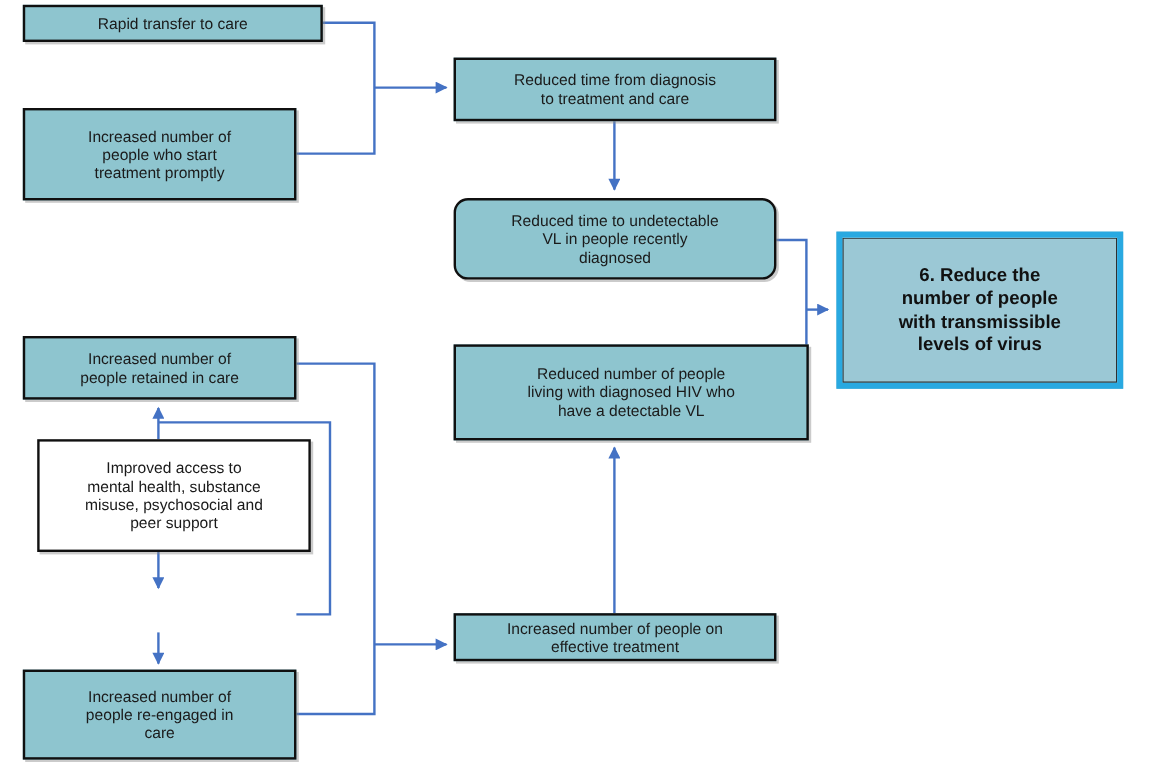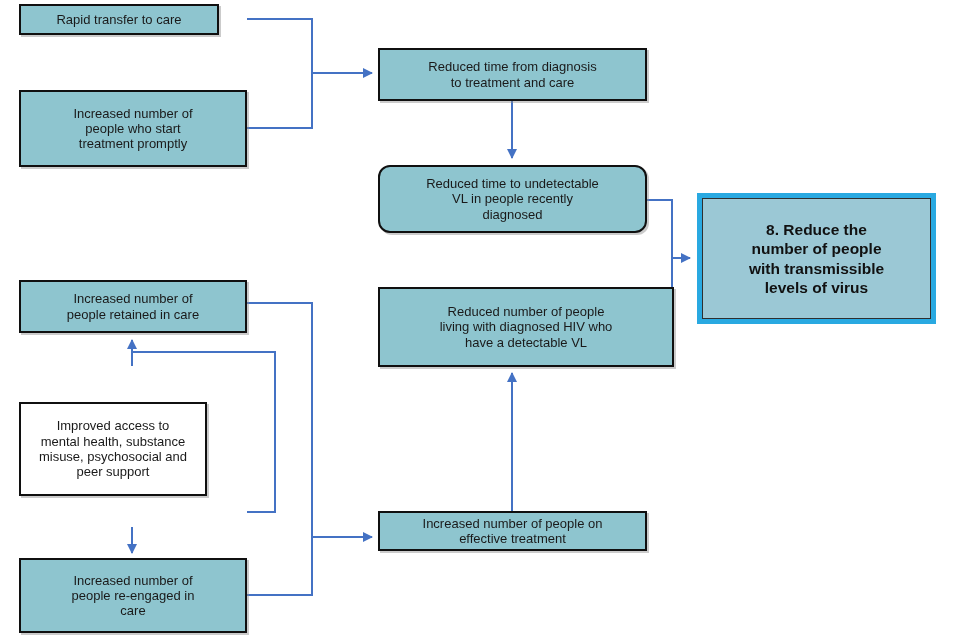--- a/index.html
+++ b/index.html
@@ -28,27 +28,27 @@
     color: #1a1a1a;
     font-size: 13px;
     line-height: 1.18;
     padding: 2px 4px;
     box-shadow: 2px 2px 0 rgba(140,140,140,0.45);
   }
   .teal  { background: #8ec5cf; }
   .white { background: #ffffff; }
   .node-label { white-space: pre-line; }
   
-  #n-rapid        { left: 19px;  top: 4px;   width: 200px; height: 31px; }
+  #n-rapid        { left: 19px;  top: 4px;   width: 250px; height: 31px; }
   #n-start        { left: 19px;  top: 90px;  width: 228px; height: 77px; }
   #n-reduced-time { left: 378px; top: 48px;  width: 269px; height: 53px; }
   #n-undetectable { left: 378px; top: 165px; width: 269px; height: 68px; border-radius: 12px; }
   #n-detectable   { left: 378px; top: 287px; width: 296px; height: 80px; }
   #n-retained     { left: 19px;  top: 280px; width: 228px; height: 53px; }
-  #n-access       { left: 19px;  top: 366px; width: 188px; height: 94px; margin-top: 36px; }
+  #n-access       { left: 31px;  top: 366px; width: 228px; height: 94px; }
   #n-qol          { left: 19px;  top: 495px; width: 228px; height: 32px; }
   #n-reengaged    { left: 19px;  top: 558px; width: 228px; height: 75px; }
   #n-effective    { left: 378px; top: 511px; width: 269px; height: 40px; }
   #n-outcome {
     left: 697px; top: 193px; width: 239px; height: 131px;
     background: #9bc8d5;
     border: 5px solid #29a9e1;
     box-shadow: inset 0 0 0 1px #2f2f2f;
     font-weight: bold;
     font-size: 15.5px;
@@ -113,21 +113,21 @@
 diagnosed</span>
   </div>
 
   <div class="node teal" id="n-detectable">
     <span class="node-label">Reduced number of people
 living with diagnosed HIV who
 have a detectable VL</span>
   </div>
 
   <div class="node" id="n-outcome">
-    <span class="node-label">8. Reduce the
+    <span class="node-label">6. Reduce the
 number of people
 with transmissible
 levels of virus</span>
   </div>
 
   <div class="node teal" id="n-retained">
     <span class="node-label">Increased number of
 people retained in care</span>
   </div>
 

